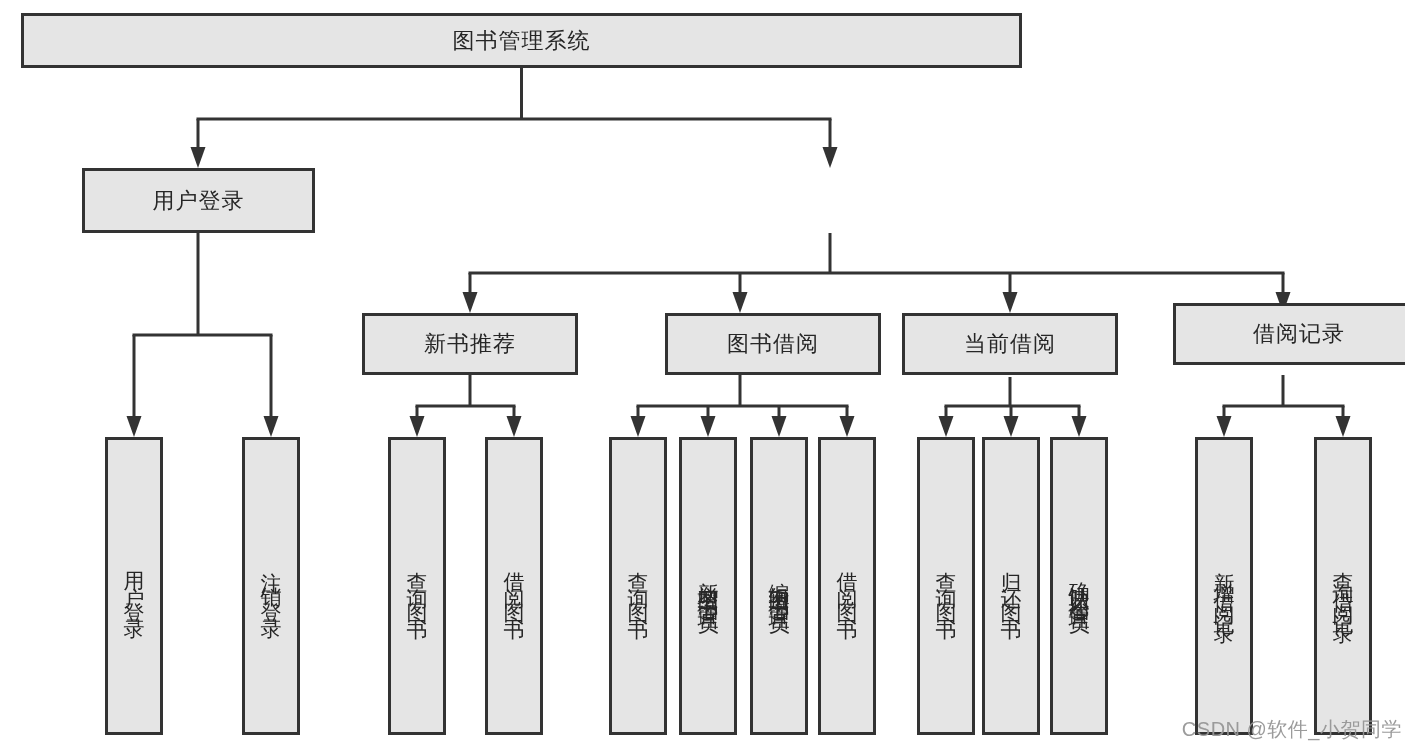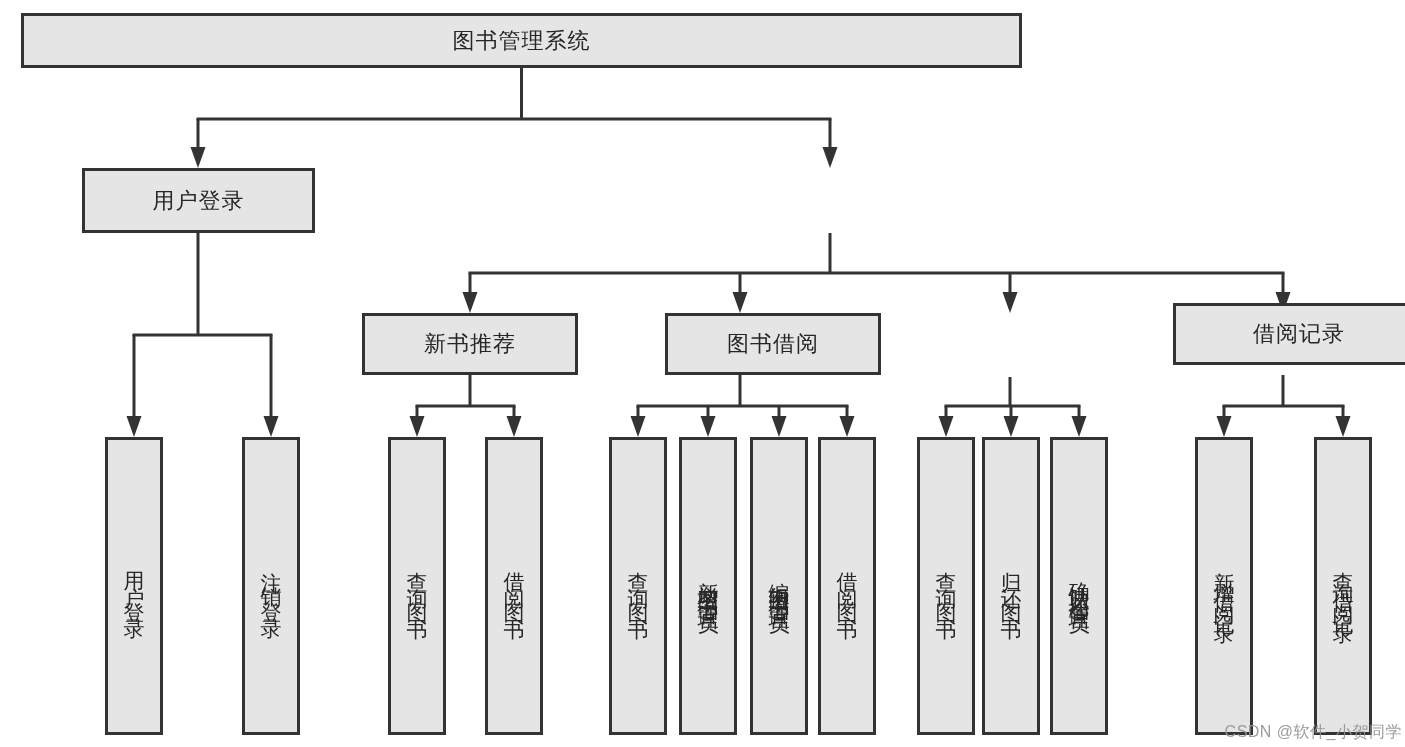--- a/index.html
+++ b/index.html
@@ -43,21 +43,21 @@
     text-orientation: mixed;
     letter-spacing: 0.75em;
     font-size: 21px;
   }
   .vert.sp-mid { letter-spacing: 0.5em; }
   .vert.sp-tight { letter-spacing: 0.22em; }
   .watermark {
     position: absolute;
     right: 3px;
     bottom: 4px;
-    font-size: 16px;
+    font-size: 20px;
     color: rgba(150, 150, 150, 0.95);
     letter-spacing: 0.5px;
     z-index: 5;
     white-space: nowrap;
   }
 </style>
 </head>
 <body>
 
 <div class="stage">
@@ -116,20 +116,21 @@
       <line x1="1343" y1="406" x2="1343" y2="421" stroke="#333333" stroke-width="3"></line>
       <polygon points="1335.5,416 1350.5,416 1343,437" fill="#333333"></polygon>
     </svg>
 
   <div class="node" style="left:21px; top:13px; width:1001px; height:55px;">图书管理系统</div>
 
   <div class="node" style="left:82px; top:168px; width:233px; height:65px;">用户登录</div>
 
   <div class="node" style="left:362px; top:313px; width:216px; height:62px;">新书推荐</div>
   <div class="node" style="left:632px; top:313px; width:216px; height:62px;margin-left:33px;">图书借阅</div>
+  <div class="node" style="left:902px; top:313px; width:216px; height:62px;">当前借阅</div>
   <div class="node" style="left:1173px; top:303px; width:252px; height:62px;">借阅记录</div>
 
   <div class="node vert" style="left:105px; top:437px; width:58px; height:298px;">用户登录</div>
   <div class="node vert" style="left:242px; top:437px; width:58px; height:298px;">注销登录</div>
 
   <div class="node vert" style="left:388px; top:437px; width:58px; height:298px;">查询图书</div>
   <div class="node vert" style="left:485px; top:437px; width:58px; height:298px;">借阅图书</div>
 
   <div class="node vert" style="left:609px; top:437px; width:58px; height:298px;">查询图书</div>
   <div class="node vert sp-tight" style="left:679px; top:437px; width:58px; height:298px;">新增图书（管理员）</div>

